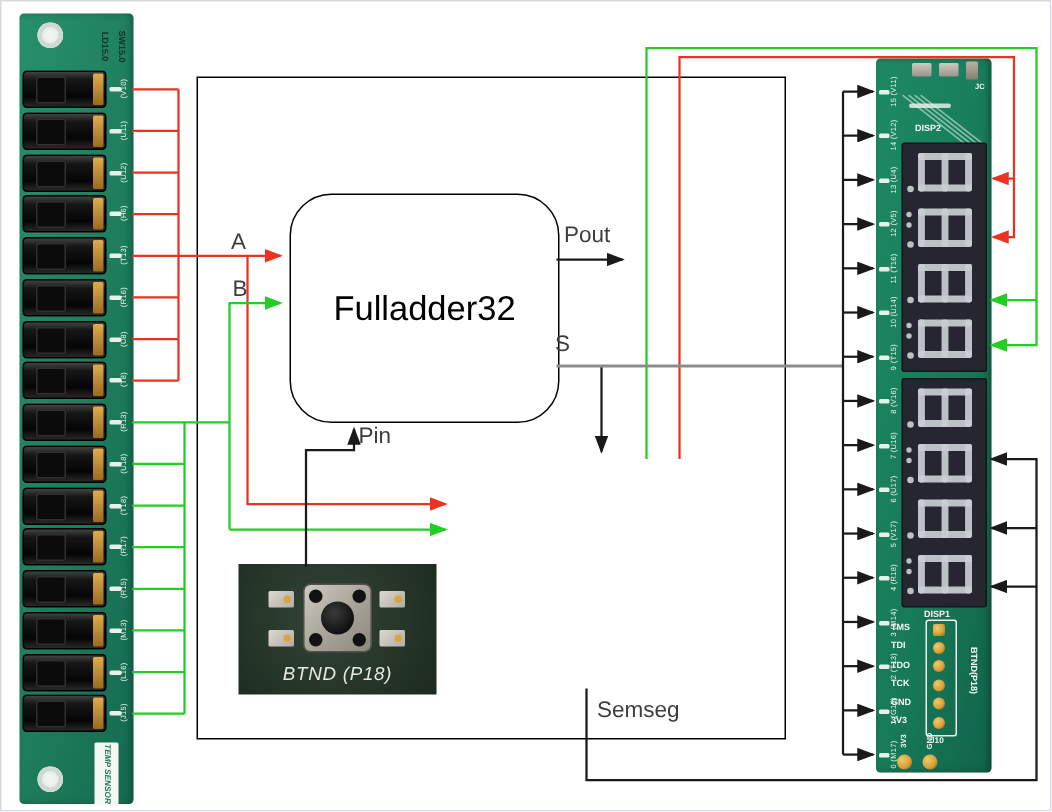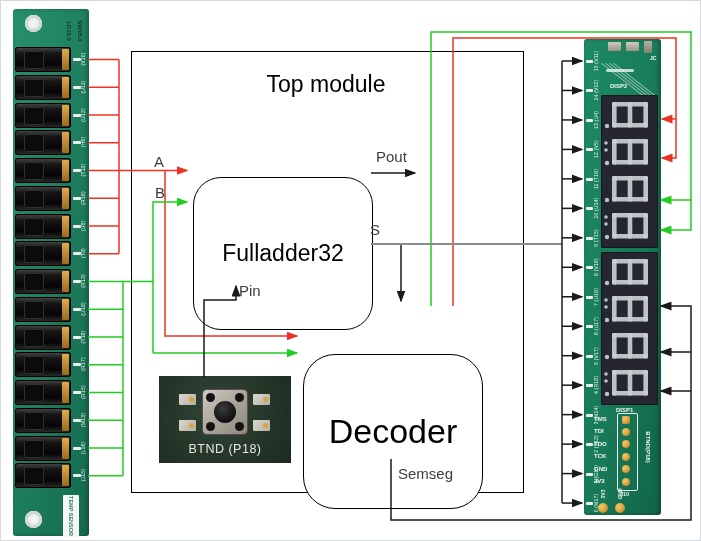--- a/index.html
+++ b/index.html
@@ -1,22 +1,22 @@
 <!DOCTYPE html>
 <html><head>
 <meta charset="utf-8">
 <style>
   html,body{margin:0;padding:0;background:#fff;}
   #canvas{position:relative;width:699px;height:539px;background:#fff;border:1px solid #d6dade;
           font-family:"Liberation Sans",sans-serif;overflow:hidden;}
-  .abs{position:absolute;}
+  .abs{position:absolute;font-style:italic;}
   
   .module-box{position:absolute;border:1.6px solid #000;background:transparent;}
   .block{position:absolute;border:1.6px solid #000;border-radius:28px;background:#fff;
-         display:flex;align-items:center;justify-content:center;color:#000;margin-top:48px;}
+         display:flex;align-items:center;justify-content:center;color:#000;}
   .diag-label{position:absolute;color:#3d3d3d;font-size:15px;z-index:6;}
   .title-label{position:absolute;color:#000;z-index:6;}
   
   .pcb{position:absolute;border-radius:3px;z-index:1;}
   .pcb-left{background:linear-gradient(100deg,#27906c 0%,#1d7d5c 55%,#156a50 100%);box-shadow:inset -2px 0 4px rgba(0,0,0,.25);}
   .pcb-right{background:linear-gradient(100deg,#1d8a64 0%,#177a58 55%,#11644a 100%);box-shadow:inset -2px 0 4px rgba(0,0,0,.3);}
   .hole{position:absolute;width:17px;height:17px;border-radius:50%;background:#f2f4f2;
         box-shadow:inset 0 0 0 3px #cfd8d2, inset 0 0 0 5px #e9efe9;}
   .vtext{position:absolute;white-space:nowrap;transform:translate(-50%,-50%) rotate(-90deg);}
   .vtext.cw{transform:translate(-50%,-50%) rotate(90deg);}
@@ -105,29 +105,25 @@
         <div class="padmark" style="left: 60px; top: 465.25px; width: 8px; height: 3px;"></div>
         <span class="vtext pinlabel" style="left: 70px; top: 466.25px;">(J15)</span>
       </div>
     <div class="abs" style="left:50px;top:486px;width:16px;height:42px;background:#f4f7f4;border-radius:1px;">
       <span class="vtext cw" style="left:8px;top:21px;font-size:5.5px;color:#1e7a5a;font-weight:bold;">TEMP SENSOR</span>
     </div>
     <div class="hole" style="left:12px;top:502px;"></div>
   </div>
 
   <div class="module-box" style="left:130px;top:50px;width:391px;height:440px;"></div>
-  <div class="title-label" style="left:250px;top:70px;width:150px;text-align:center;font-size:23px;">Top module</div>
 
   <div class="block" style="left:192px;top:128px;width:178px;height:151px;font-size:23px;">
     <span>Fulladder32</span>
   </div>
 
-  <div class="block" style="left:302px;top:305px;width:178px;height:153px;border-radius:32px;font-size:34px;">
-    <span>Decoder</span>
-  </div>
 
   <div class="diag-label" style="left:153px;top:152px;">A</div>
   <div class="diag-label" style="left:154px;top:183px;">B</div>
   <div class="diag-label" style="left:375px;top:147px;">Pout</div>
   <div class="diag-label" style="left:369px;top:220px;">S</div>
   <div class="diag-label" style="left:238px;top:281px;">Pin</div>
   <div class="diag-label" style="left:397px;top:464px;">Semseg</div>
 
   <div id="btn-photo">
     <div class="smtpad" style="left:20px;top:18px;">

